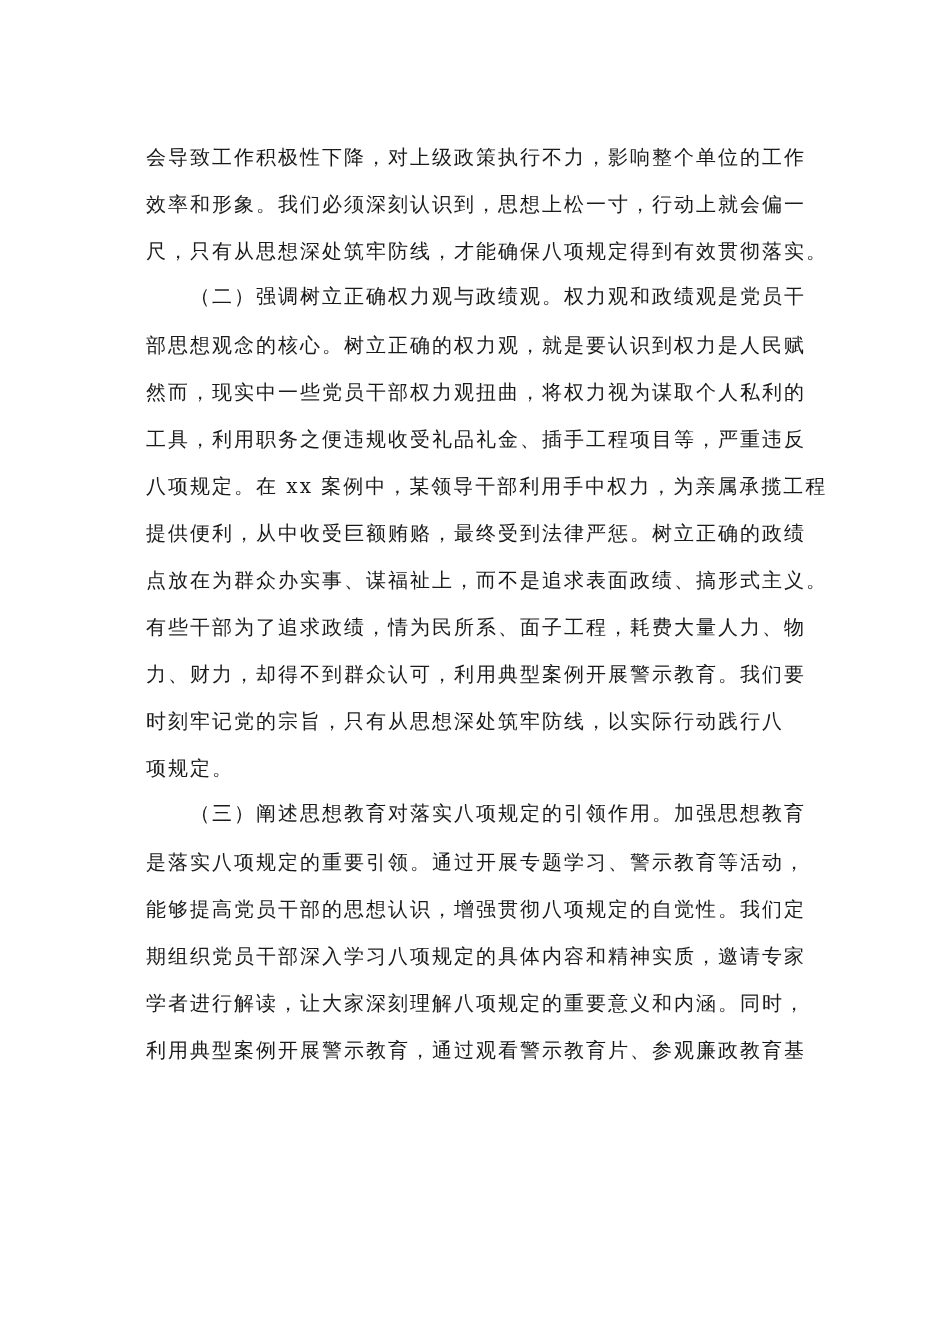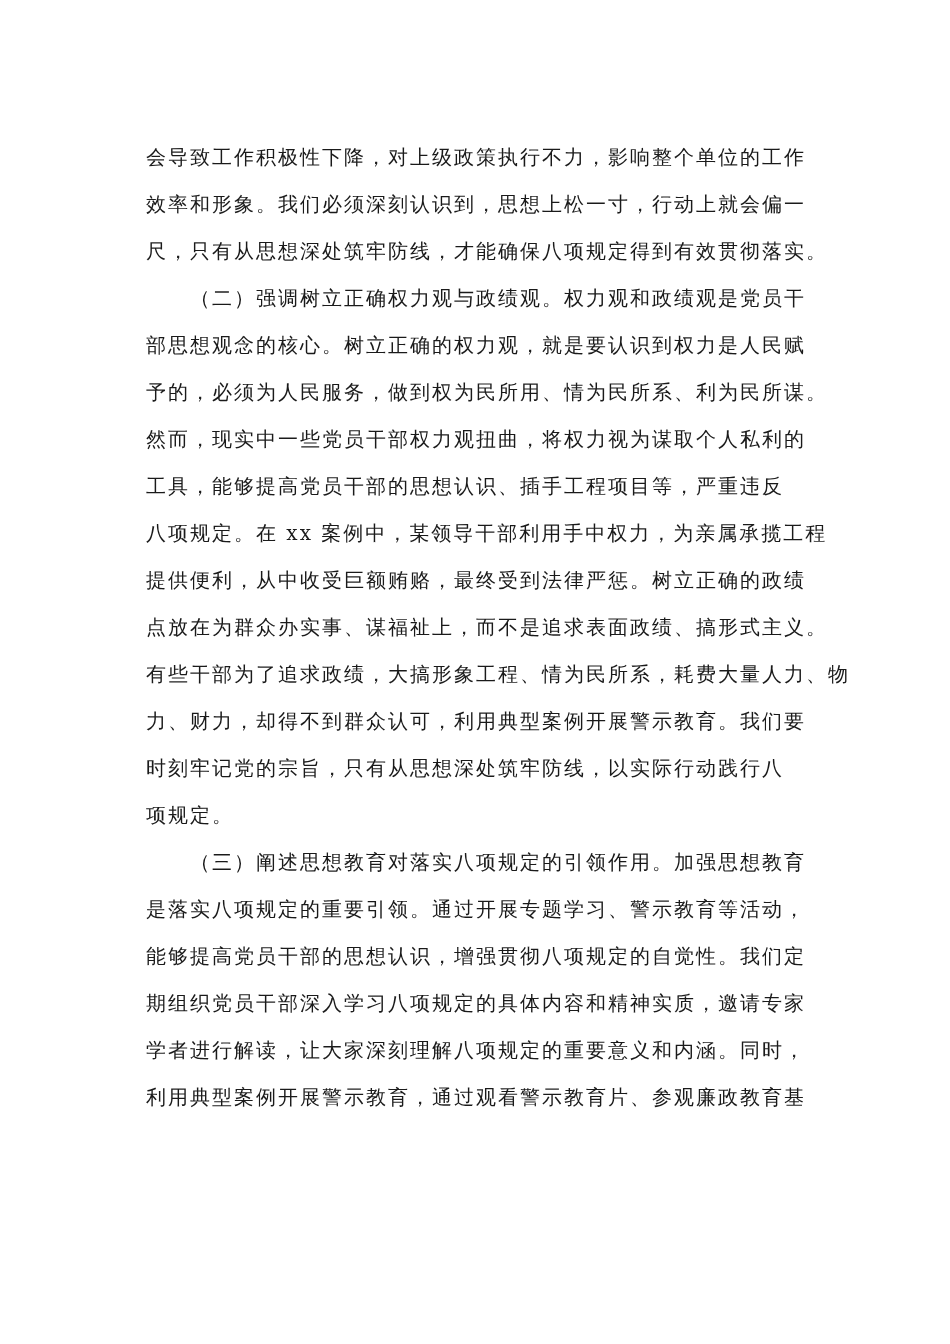--- a/index.html
+++ b/index.html
@@ -32,44 +32,44 @@
     height: 47px;
     line-height: 40px;
     font-family: "DejaVu Serif", "Liberation Serif", serif;
     font-size: 20px;
     color: #1a1a1a;
     white-space: nowrap;
     letter-spacing: 2px;
   }
   .indent {
     padding-left: 44px;
+    font-family: Liberation Mono, monospace;
   }
 </style>
 </head>
 <body>
 
 <div class="page">
   <div class="content">
 
     <div>
       <span class="line">会导致工作积极性下降，对上级政策执行不力，影响整个单位的工作</span>
       <span class="line">效率和形象。我们必须深刻认识到，思想上松一寸，行动上就会偏一</span>
       <span class="line">尺，只有从思想深处筑牢防线，才能确保八项规定得到有效贯彻落实。</span>
     </div>
 
     <div>
       <span class="line indent">（二）强调树立正确权力观与政绩观。权力观和政绩观是党员干</span>
       <span class="line">部思想观念的核心。树立正确的权力观，就是要认识到权力是人民赋</span>
-      <span class="line">予的，必须为人民服务，做到权为民所用、情为民所系、利为民所谋。</span>
       <span class="line">然而，现实中一些党员干部权力观扭曲，将权力视为谋取个人私利的</span>
-      <span class="line">工具，能够提高党员干部的思想认识、插手工程项目等，严重违反</span>
+      <span class="line">工具，利用职务之便违规收受礼品礼金、插手工程项目等，严重违反</span>
       <span class="line">八项规定。在 xx 案例中，某领导干部利用手中权力，为亲属承揽工程</span>
       <span class="line">提供便利，从中收受巨额贿赂，最终受到法律严惩。树立正确的政绩</span>
       <span class="line">点放在为群众办实事、谋福祉上，而不是追求表面政绩、搞形式主义。</span>
-      <span class="line">有些干部为了追求政绩，大搞形象工程、情为民所系，耗费大量人力、物</span>
+      <span class="line">有些干部为了追求政绩，情为民所系、面子工程，耗费大量人力、物</span>
       <span class="line">力、财力，却得不到群众认可，利用典型案例开展警示教育。我们要</span>
       <span class="line">时刻牢记党的宗旨，只有从思想深处筑牢防线，以实际行动践行八</span>
       <span class="line">项规定。</span>
     </div>
 
     <div>
       <span class="line indent">（三）阐述思想教育对落实八项规定的引领作用。加强思想教育</span>
       <span class="line">是落实八项规定的重要引领。通过开展专题学习、警示教育等活动，</span>
       <span class="line">能够提高党员干部的思想认识，增强贯彻八项规定的自觉性。我们定</span>
       <span class="line">期组织党员干部深入学习八项规定的具体内容和精神实质，邀请专家</span>

